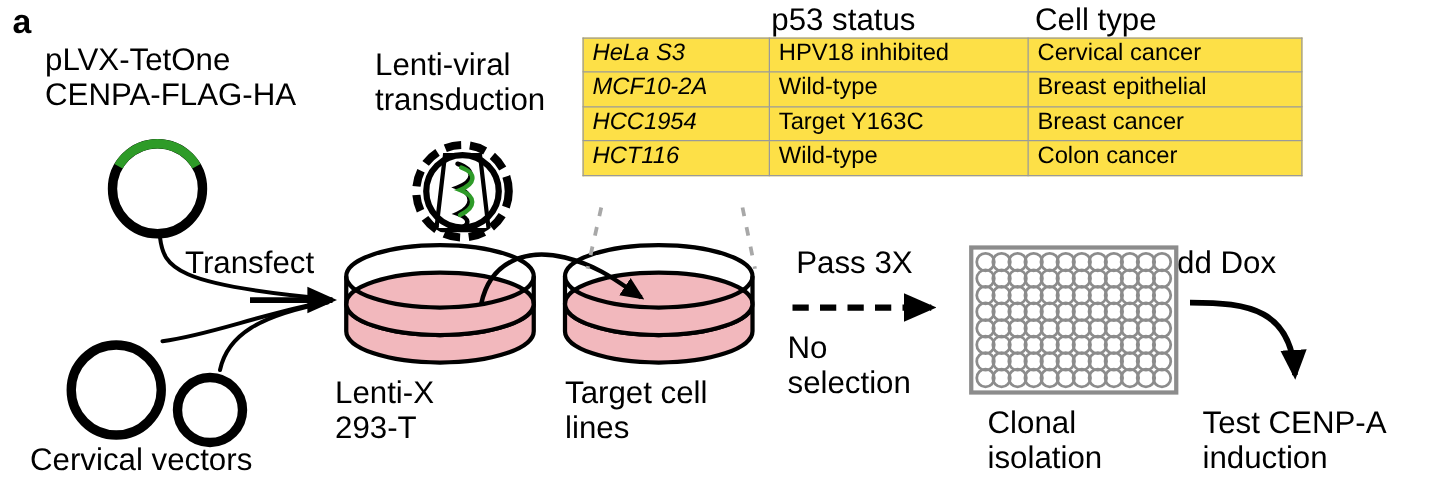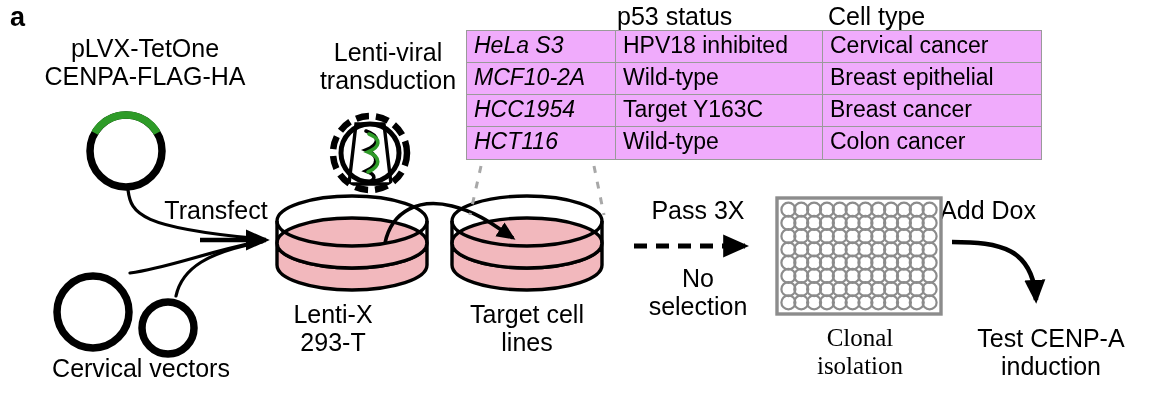--- a/index.html
+++ b/index.html
@@ -23,32 +23,31 @@
   
   #panel-letter {
     left: 10px; top: 2px;
     font-size: 27px;
     font-weight: bold;
     letter-spacing: -0.5px;
   }
 
   
   .lbl {
-    text-align: center;
     line-height: 1.12;
     font-size: 25px;
     white-space: nowrap;
   }
 
   
   #cellline-table {
     left: 466px; top: 30px;
     border-collapse: collapse;
-    font-size: 23px;
-    background: #f0abfc;
+    font-size: 19px;
+    background: #fde047;
   }
   #cellline-table td {
     border: 1.5px solid #9a9a9a;
     padding: 1px 7px 3px 7px;
     line-height: 1.18;
     white-space: nowrap;
     vertical-align: middle;
   }
   #cellline-table td.name {
     font-style: italic;
@@ -69,21 +68,21 @@
 
   
   #lbl-plvx      { left: 36px;  top: 34px;  width: 218px; }
   #lbl-lentiviral{ left: 300px; top: 28px;  width: 176px; margin-top: 10px; }
   #lbl-transfect { left: 148px; top: 196px; width: 136px; }
   #lbl-packaging { left: 24px;  top: 354px; width: 234px; }
   #lbl-lentix    { left: 268px; top: 300px; width: 130px; }
   #lbl-target    { left: 452px; top: 300px; width: 150px; }
   #lbl-pass3x    { left: 637px; top: 196px; width: 122px; }
   #lbl-noselect  { left: 630px; top: 264px; width: 136px; }
-  #lbl-clonal    { left: 790px; top: 324px; width: 140px; font-family: Liberation Serif, serif; }
+  #lbl-clonal    { left: 790px; top: 324px; width: 140px; }
   #lbl-adddox    { left: 925px; top: 196px; width: 126px; }
   #lbl-testcenpa { left: 962px; top: 324px; width: 178px; }
 </style>
 </head>
 <body>
 
 <div id="figure">
 
   <div class="abs" id="panel-letter">a</div>
 

